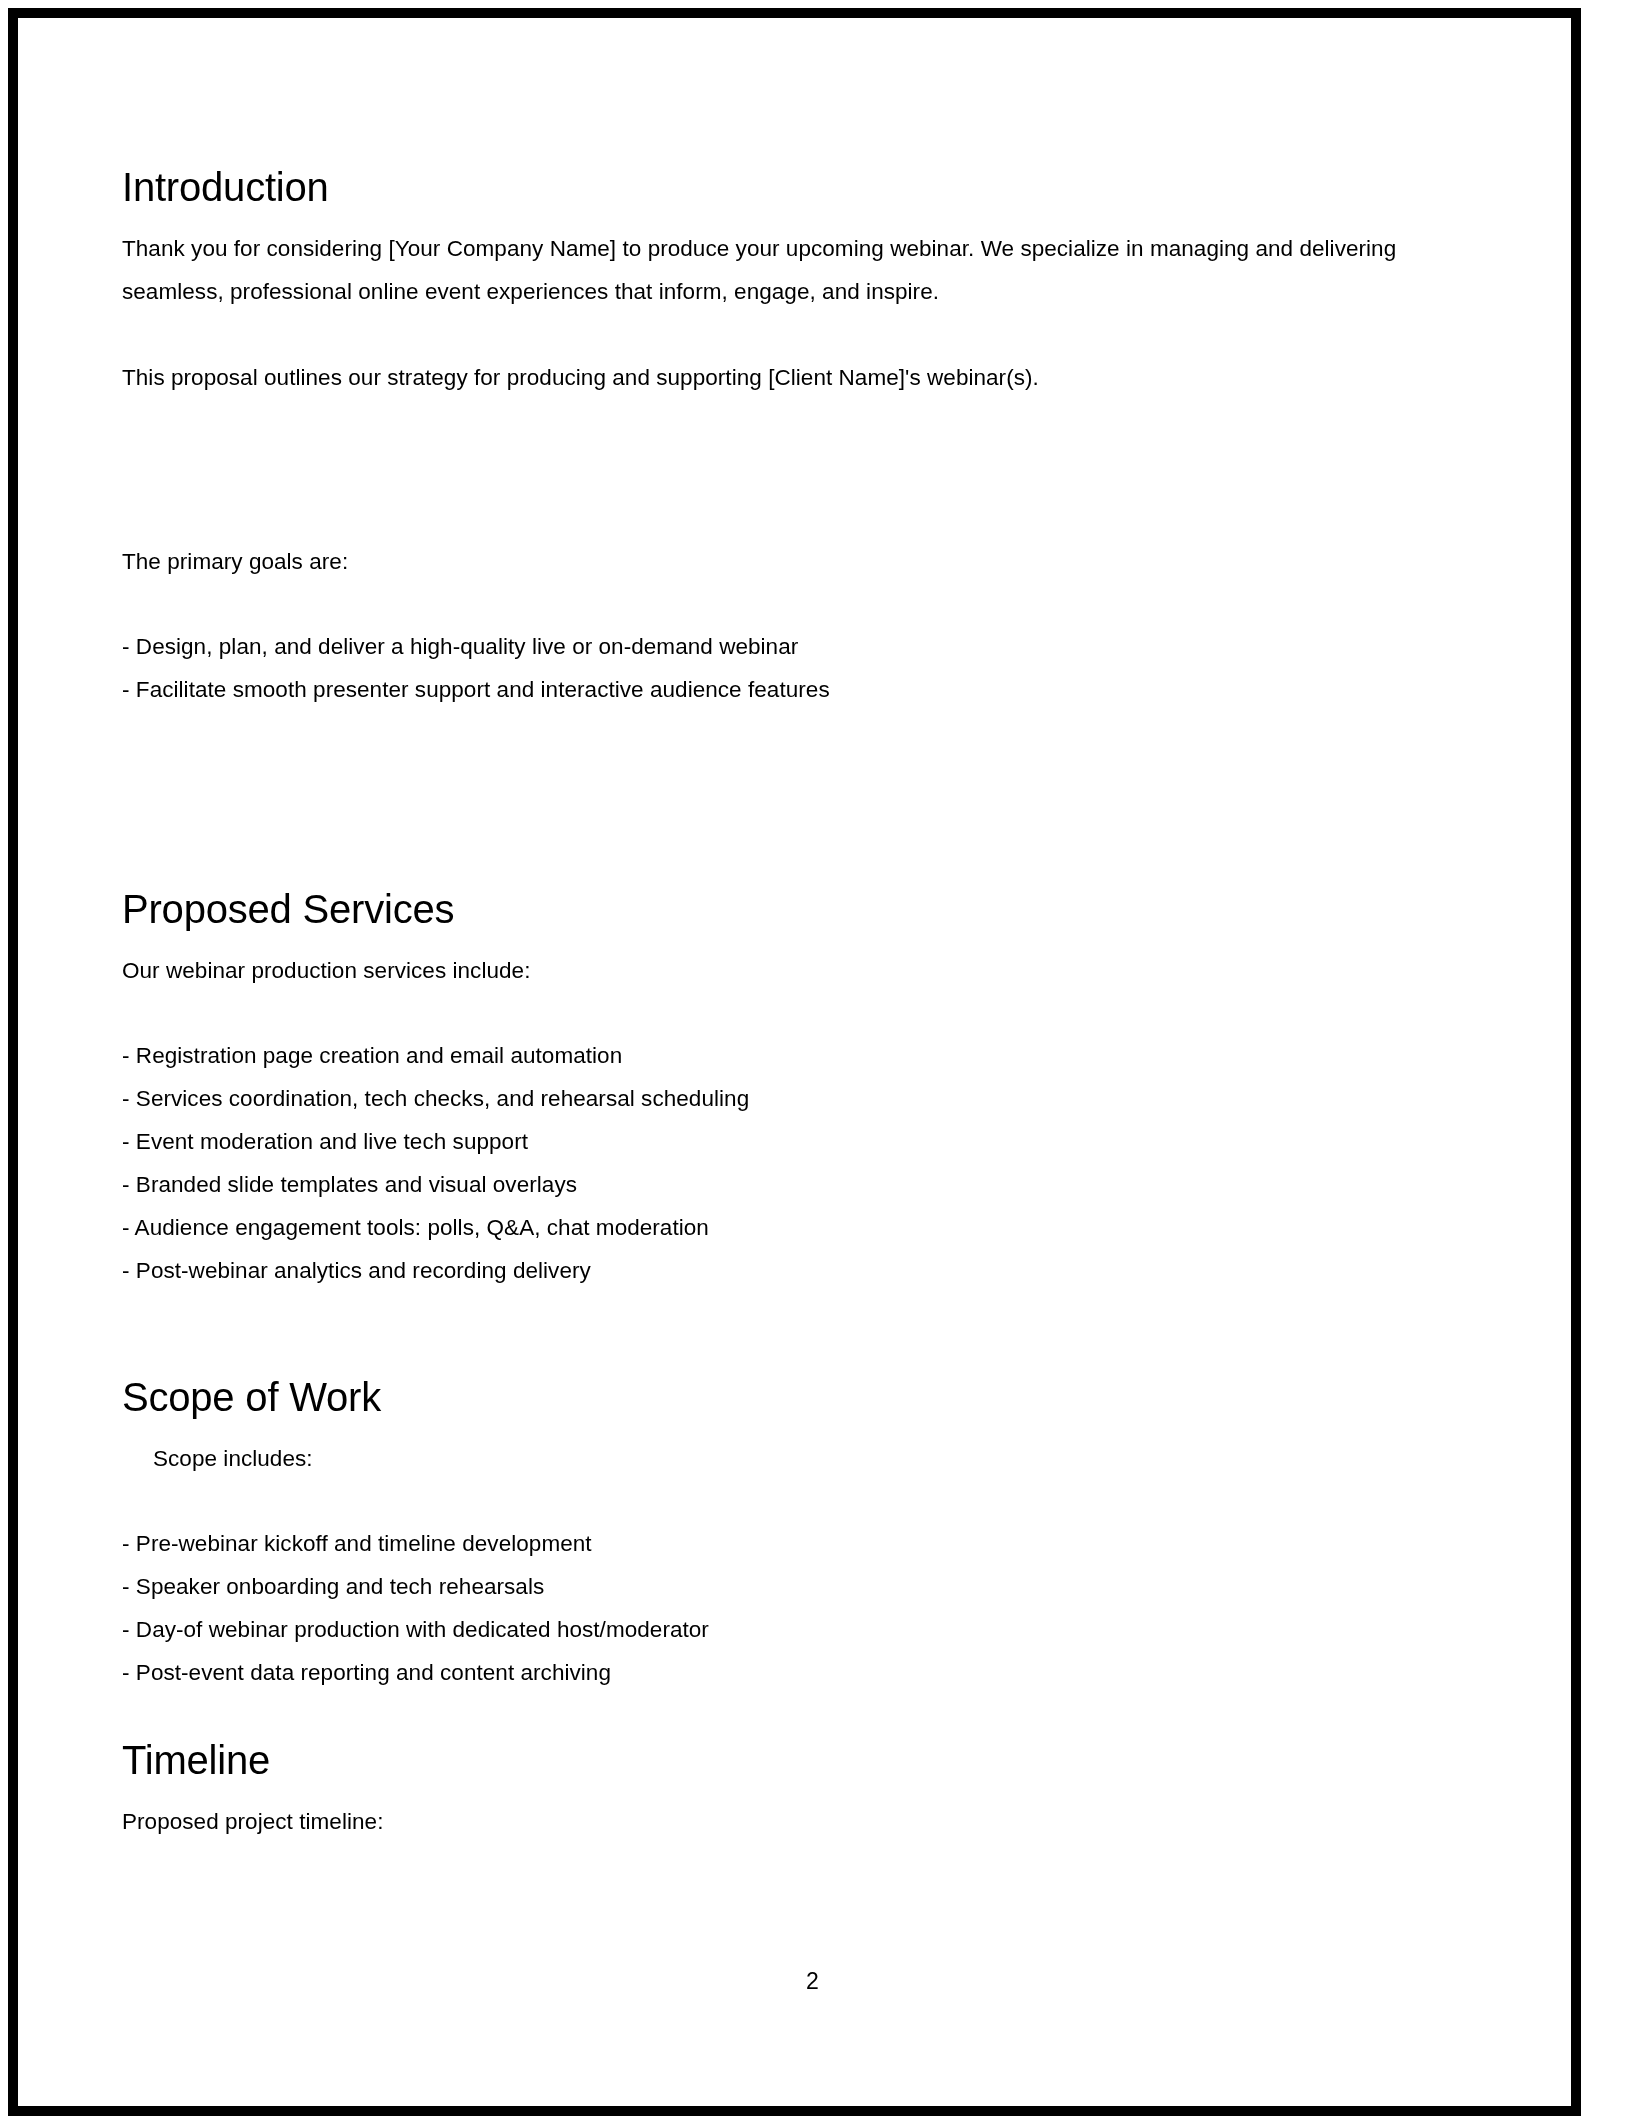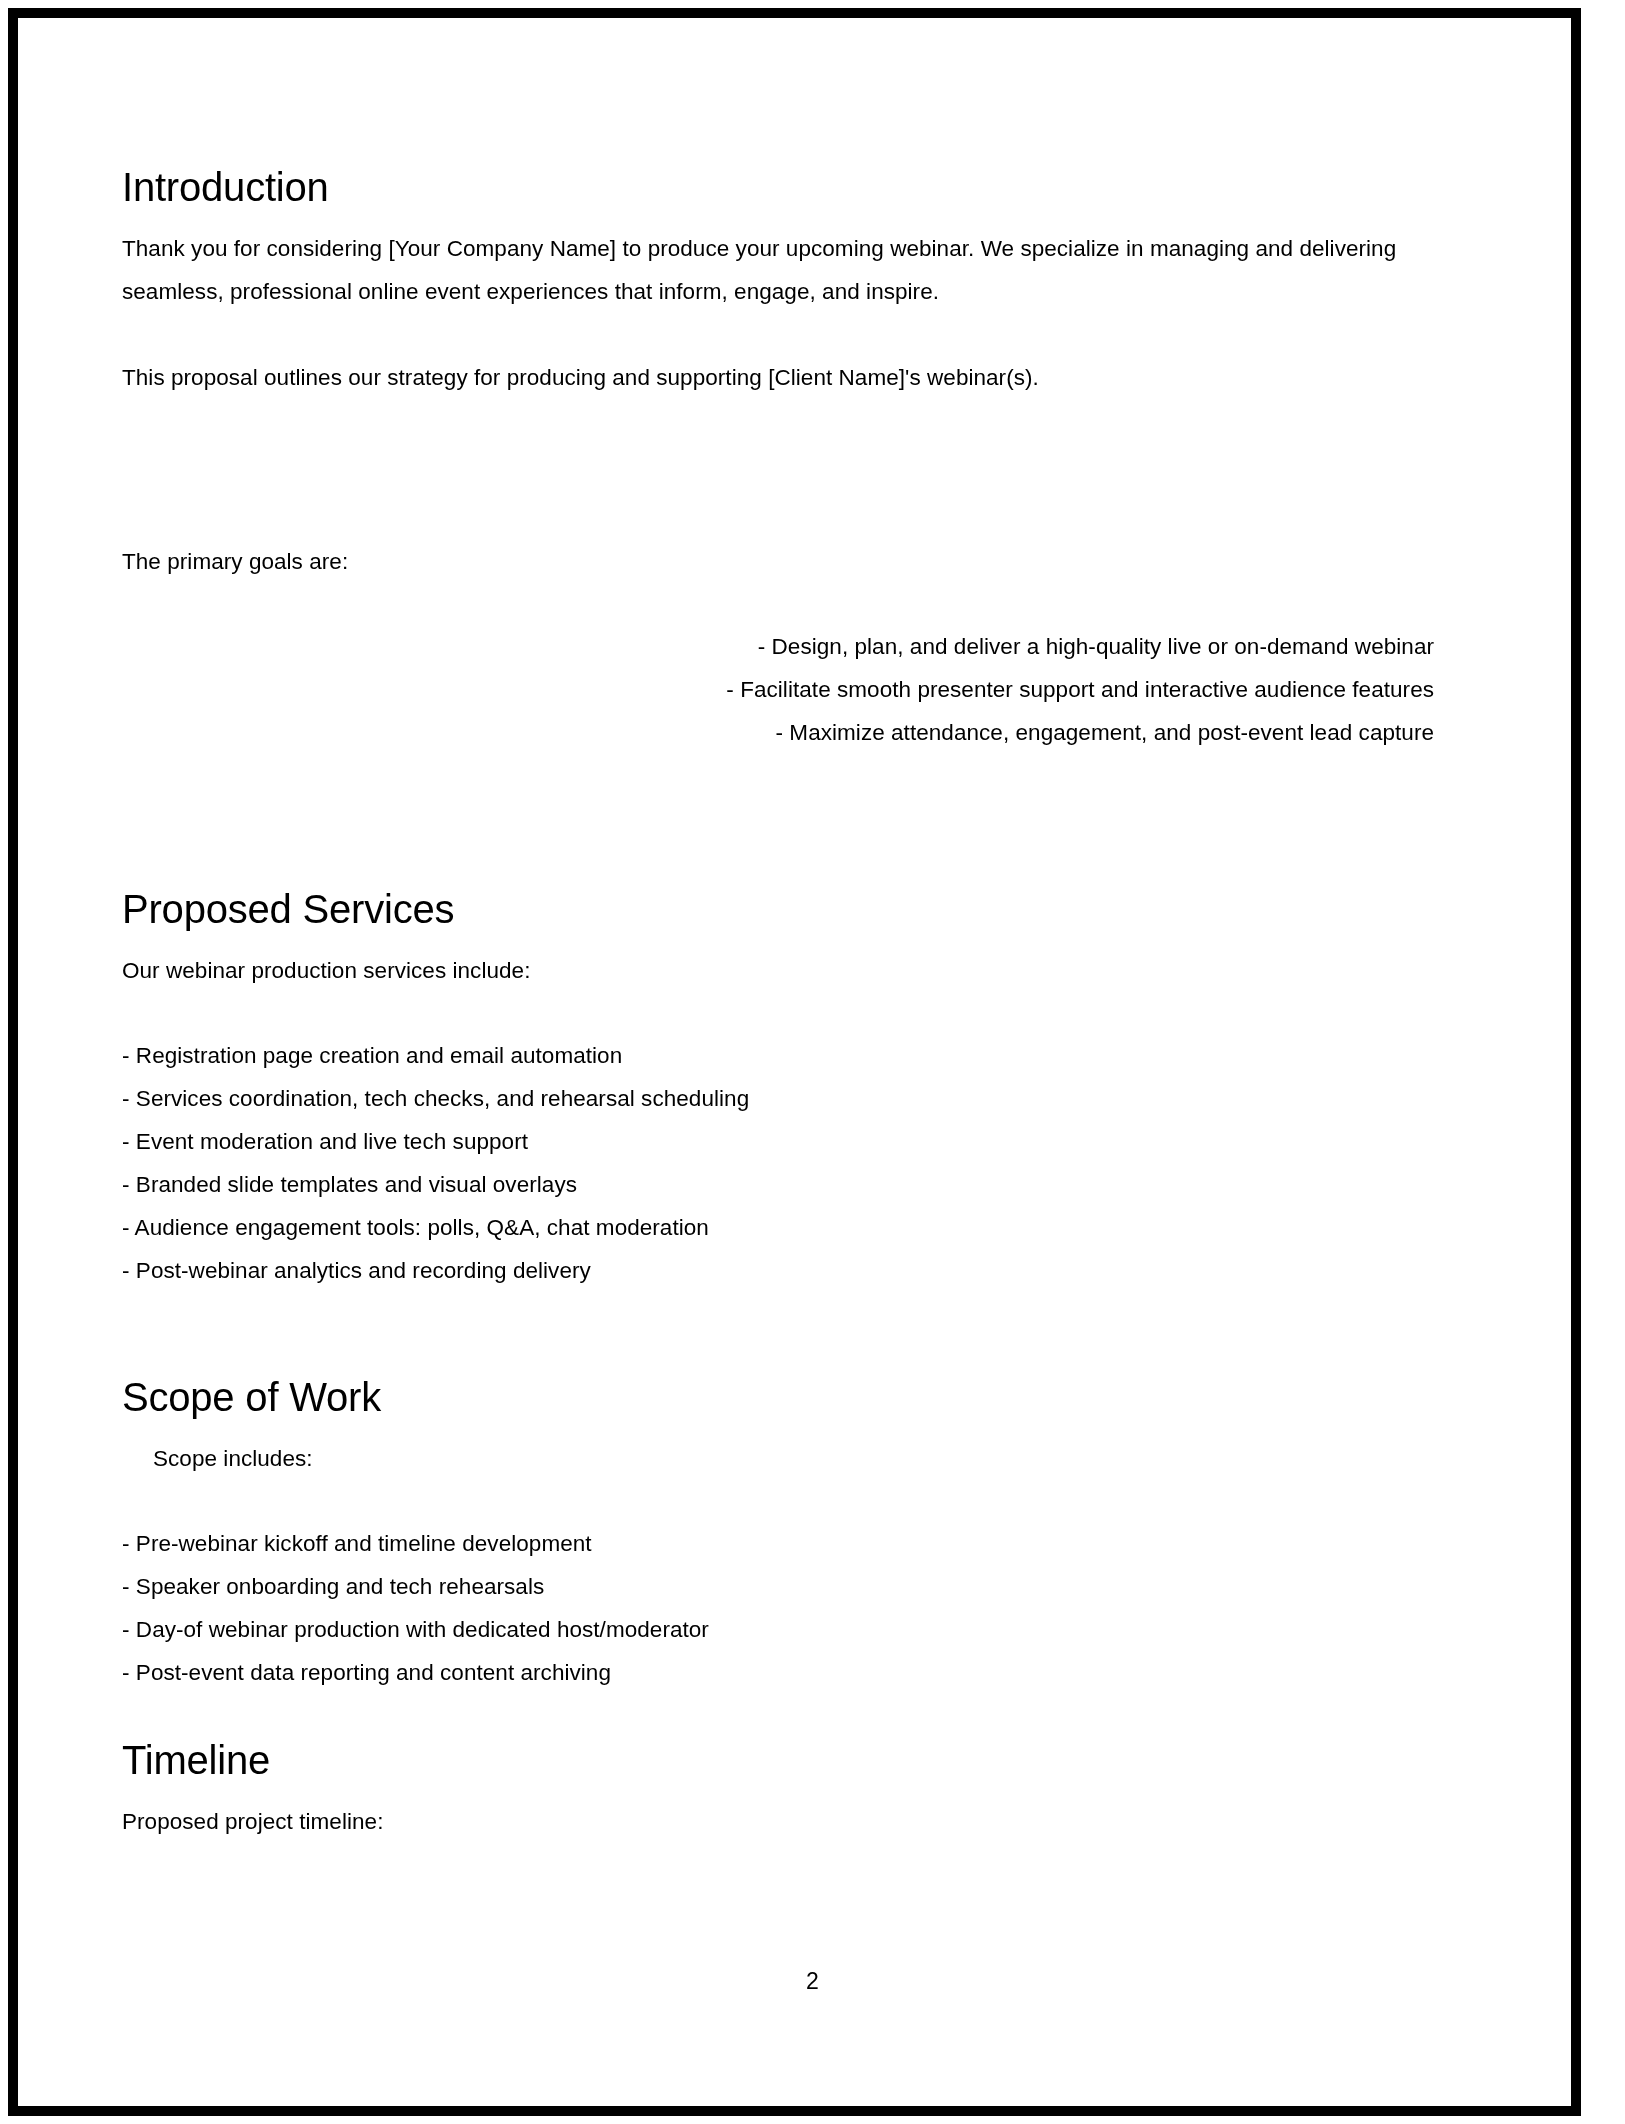--- a/index.html
+++ b/index.html
@@ -100,24 +100,23 @@
   <div class="page-content">
 
     <section class="doc-section" style="top:163px;">
       <h1 class="section-heading">Introduction</h1>
       <p class="body-paragraph" style="margin-top:16px;">Thank you for considering [Your Company Name] to produce your upcoming webinar. We specialize in managing and delivering seamless, professional online event experiences that inform, engage, and inspire.</p>
       <p class="body-paragraph" style="margin-top:43px;">This proposal outlines our strategy for producing and supporting [Client Name]'s webinar(s).</p>
     </section>
 
     <section class="doc-section" style="top:524px;">
       <p class="body-paragraph" style="margin-top:16px;">The primary goals are:</p>
-      <ul class="bullet-list" style="margin-top:42px;text-align:right;">
+      <ul class="bullet-list" style="margin-top:42px;">
         <li>- Design, plan, and deliver a high-quality live or on-demand webinar</li>
         <li>- Facilitate smooth presenter support and interactive audience features</li>
-        <li>- Maximize attendance, engagement, and post-event lead capture</li>
       </ul>
     </section>
 
     <section class="doc-section" style="top:885px;">
       <h1 class="section-heading">Proposed Services</h1>
       <p class="body-paragraph" style="margin-top:16px;">Our webinar production services include:</p>
       <ul class="bullet-list" style="margin-top:42px;">
         <li>- Registration page creation and email automation</li>
         <li>- Services coordination, tech checks, and rehearsal scheduling</li>
         <li>- Event moderation and live tech support</li>

